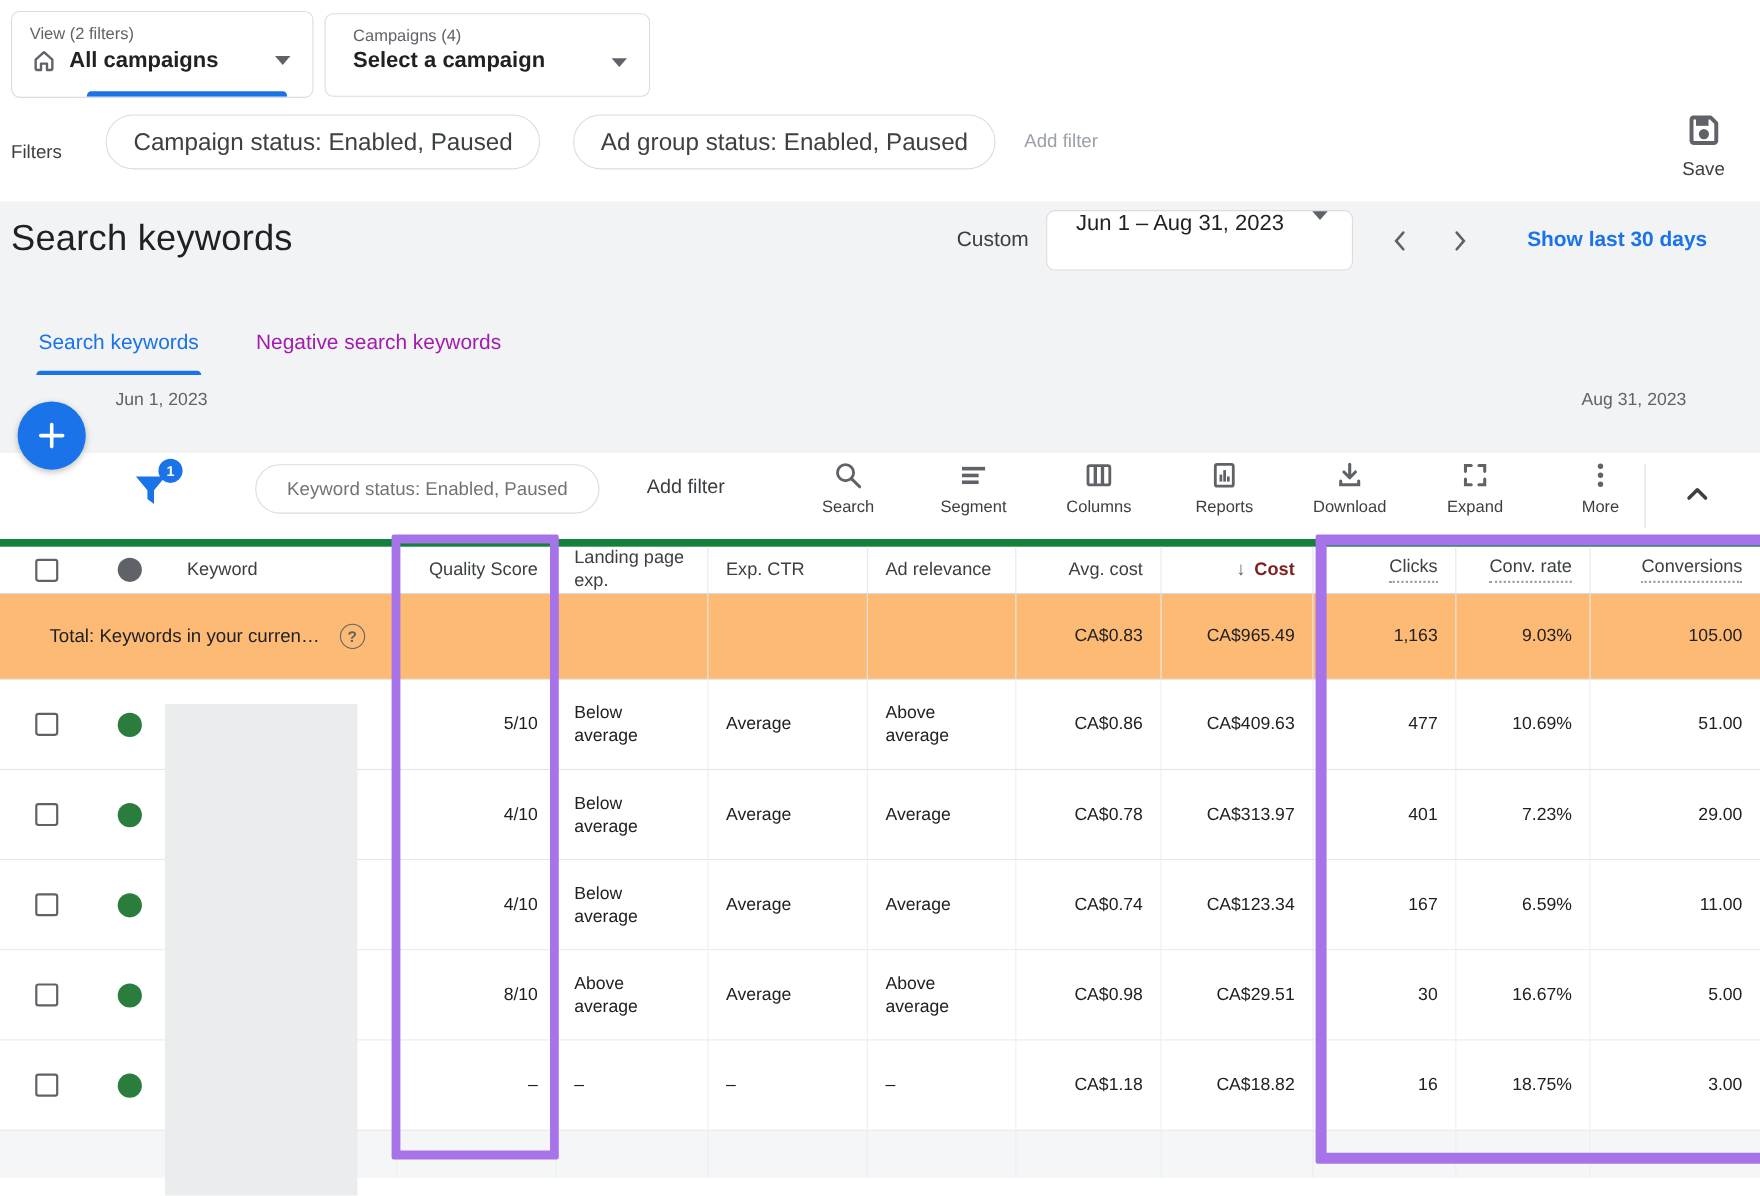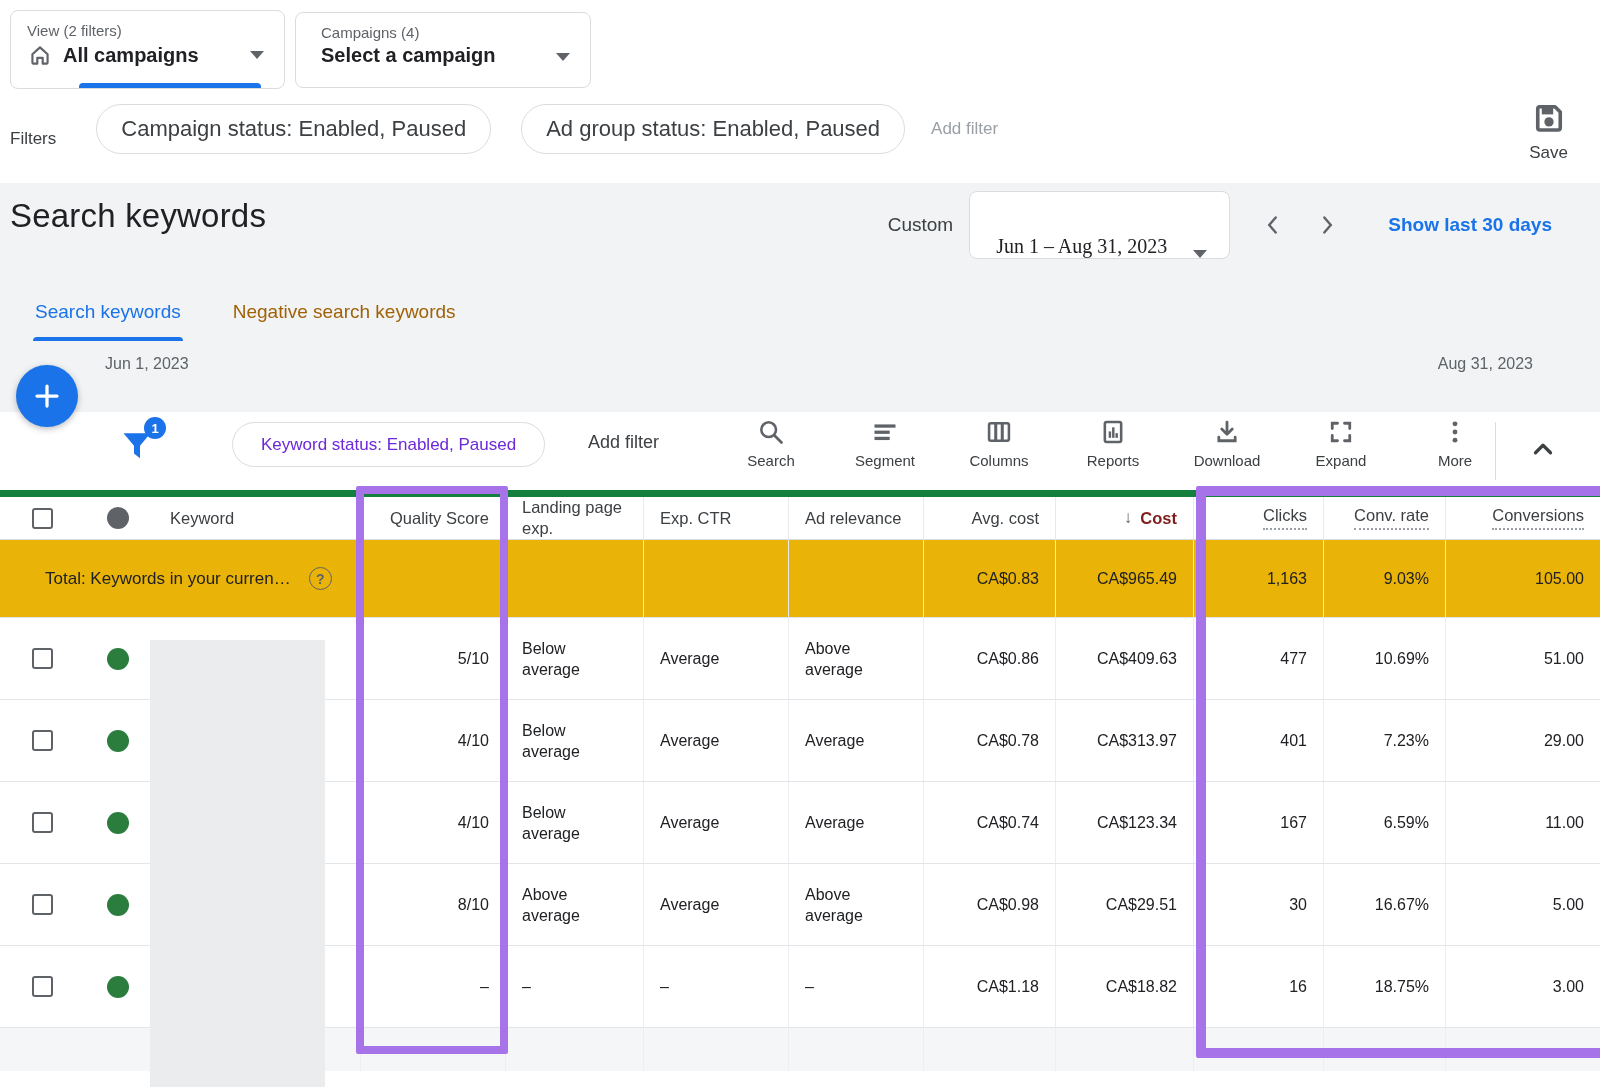--- a/index.html
+++ b/index.html
@@ -30,55 +30,55 @@
   .filters-label { font-size:17px; color:#3c4043; margin-right:40px;margin-top:20px; }
   .chip { border:1px solid #dadce0; border-radius:25px; background:#fff; padding:11px 24px; font-size:22px; font-weight:500; color:#3c4043; white-space:nowrap; cursor:pointer; }
   .chip + .chip { margin-left:30px; }
   .add-filter-muted { font-size:17px; color:#9aa0a6; margin-left:26px; cursor:pointer; }
 
   
   .gray-section { position:absolute; left:0; top:183px; width:1600px; height:229px; background:#f1f3f4; }
   .page-title { position:absolute; left:10px; top:14px; font-size:33px; font-weight:400; color:#202124; margin:0; letter-spacing:0.2px; }
   .date-controls { position:absolute; right:48px; top:8px; display:flex; align-items:center; }
   .date-mode { font-size:19px; color:#3c4043; margin-right:16px; }
-  .date-box { display:flex; align-items:flex-end; gap:26px; background:#fff; border:1px solid #dadce0; border-radius:8px; height:68px; padding:0 22px 0 26px; cursor:pointer;font-family:Liberation Serif, serif; }
+  .date-box { display:flex; align-items:flex-start; gap:26px; background:#fff; border:1px solid #dadce0; border-radius:8px; height:55px; padding:0 22px 0 26px; cursor:pointer; }
   .date-box .dtext { font-size:20px; font-weight:500; color:#202124; }
   .date-box .caret2 { width:0; height:0; border-left:7px solid transparent; border-right:7px solid transparent; border-top:8px solid #5f6368; }
   .date-nav { margin-left:30px; cursor:pointer; }
   .date-nav + .date-nav { margin-left:28px; }
   .show-last { font-size:19px; font-weight:700; color:#1a73e8; margin-left:48px; cursor:pointer; text-decoration:none;text-align:right; }
 
   .tabs-row { position:absolute; left:35px; top:118px; display:flex; gap:52px; }
-  .tab { position:relative; font-size:19px; font-weight:500; color:#a16207; padding-bottom:18px; line-height:22px; cursor:pointer; }
+  .tab { position:relative; font-size:19px; font-weight:500; color:#a21caf; padding-bottom:18px; line-height:22px; cursor:pointer; }
   .tab.active { color:#1a73e8; }
   .tab.active::after { content:""; position:absolute; left:-2px; right:-2px; bottom:0; height:4px; background:#1a73e8; border-radius:4px 4px 0 0; }
 
   .timeline-start { position:absolute; left:105px; top:172px; font-size:16px; color:#5f6368; }
   .timeline-end { position:absolute; right:67px; top:172px; font-size:16px; color:#5f6368; }
 
   
   .fab { position:absolute; left:16px; top:365px; width:62px; height:62px; border-radius:50%; background:#1a73e8; color:#fff; display:flex; align-items:center; justify-content:center; box-shadow:0 2px 6px rgba(60,64,67,.35); cursor:pointer; z-index:7; }
 
   
   .card { position:absolute; left:0; top:412px; width:1600px; height:675px; background:#fff; }
   .toolbar { position:relative; height:78px; }
   .funnel-wrap { position:absolute; left:118px; top:12px; width:46px; height:52px; cursor:pointer; }
   .funnel-badge { position:absolute; right:-2px; top:-7px; width:22px; height:22px; border-radius:50%; background:#1a73e8; color:#fff; font-size:13px; font-weight:700; display:flex; align-items:center; justify-content:center; }
-  .toolbar-chip { position:absolute; left:232px; top:10px; height:45px; display:flex; align-items:center; border:1px solid #dadce0; border-radius:23px; padding:0 28px; font-size:17px; font-weight:500; color:#6d28d9; background:#fff; cursor:pointer; }
+  .toolbar-chip { position:absolute; left:232px; top:10px; height:45px; display:flex; align-items:center; border:1px solid #dadce0; border-radius:23px; padding:0 28px; font-size:17px; font-weight:500; color:#737373; background:#fff; cursor:pointer; }
   .toolbar-addfilter { position:absolute; left:588px; top:20px; font-size:18px; font-weight:500; color:#3c4043; cursor:pointer; }
   .actions { position:absolute; left:714px; top:6px; display:flex; }
   .action { width:114px; display:flex; flex-direction:column; align-items:center; gap:6px; cursor:pointer; }
   .action .albl { font-size:15px; color:#3c4043; }
   .toolbar-divider { position:absolute; left:1495px; top:10px; width:1px; height:58px; background:#dadce0; }
   .collapse-btn { position:absolute; left:1528px; top:22px; cursor:pointer; }
 
   
   .trow { display:grid; grid-template-columns:85px 65px 210px 145px 138px 145px 135px 132px 138px 130px 122px 155px; align-items:center; }
   .thead { height:50px; border-top:7px solid #15803d; border-bottom:1px solid #dadce0; }
-  .total-row { height:78px; background:#eab308; border-bottom:1px solid #e3e5e8; }
+  .total-row { height:78px; background:#fdba74; border-bottom:1px solid #e3e5e8; }
   .drow { height:82px; border-bottom:1px solid #e3e5e8; background:#fff; }
   .partial-row { height:43px; background:#f5f6f7; }
   .cell { height:100%; display:flex; align-items:center; font-size:16px; color:#202124; padding:0 16px; }
   .bl { border-left:1px solid #eceef1; }
   .thead .bl, .total-row .bl { border-left:1px solid #e7e9ec; }
   .num { justify-content:flex-end; text-align:right; }
   .txt { justify-content:flex-start; }
   .center { justify-content:center; }
   .hcell { font-size:16.5px; font-weight:500; color:#3c4043; }
   .khead { font-size:16.5px; font-weight:500; color:#3c4043; padding-left:20px; }

